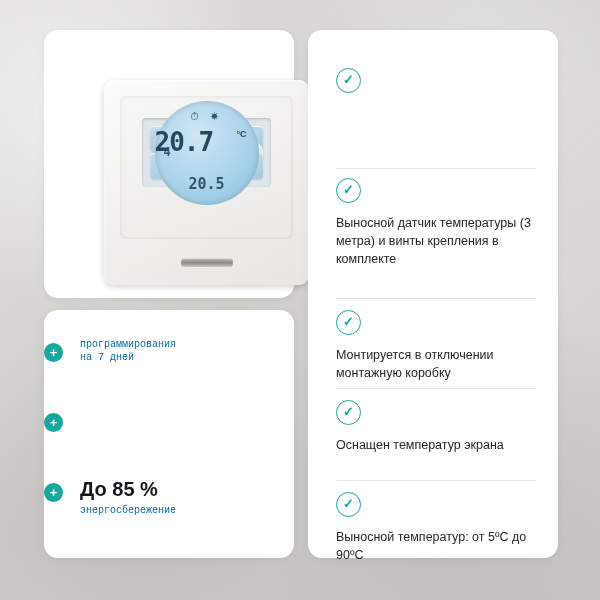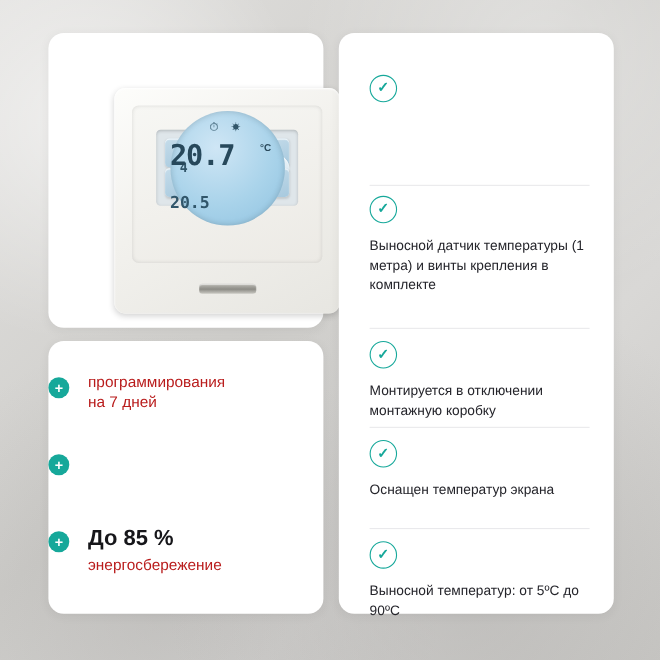--- a/index.html
+++ b/index.html
@@ -76,20 +76,21 @@
   .lcd .big-unit {
     position: absolute;
     right: 12px; top: 28px;
     font-size: 9px;
     font-weight: bold;
     color: #2b4a5c;
   }
   .lcd .small-temp {
     position: absolute;
     left: 0; right: 0; bottom: 12px;
+    text-align: center;
     font-family: "DejaVu Sans Mono", monospace;
     font-size: 15px;
     font-weight: bold;
     color: #31566a;
   }
   .lcd .top-icons {
     position: absolute;
     left: 0; right: 0; top: 9px;
     text-align: center;
     font-size: 11px;
@@ -146,23 +147,24 @@
     text-align: center;
     font-weight: bold;
   }
   .feature-title {
     font-size: 20px;
     font-weight: bold;
     color: #16161a;
     margin-bottom: 3px;
   }
   .feature-sub {
-    font-size: 14px;
+    font-size: 10px;
     line-height: 1.32;
-    color: #b91c1c;
+    color: #0369a1;
+    font-family: Liberation Mono, monospace;
   }
   #feature-0 { top: 28px; }
   #feature-1 { top: 98px; }
   #feature-2 { top: 168px; }
 
   
   .spec-item {
     position: absolute;
     left: 28px;
     right: 22px;
@@ -259,21 +261,21 @@
 
 <div class="panel" id="panel-specs">
 
   <div class="spec-item" id="spec-0">
     <div class="check">✓</div>
   </div>
   <div class="spec-div" id="div-0"></div>
 
   <div class="spec-item" id="spec-1">
     <div class="check">✓</div>
-    <div class="spec-text">Выносной датчик температуры (1 метра) и винты крепления в комплекте</div>
+    <div class="spec-text">Выносной датчик температуры (3 метра) и винты крепления в комплекте</div>
   </div>
   <div class="spec-div" id="div-1"></div>
 
   <div class="spec-item" id="spec-2">
     <div class="check">✓</div>
     <div class="spec-text">Монтируется в отключении монтажную коробку</div>
   </div>
   <div class="spec-div" id="div-2"></div>
 
   <div class="spec-item" id="spec-3">

